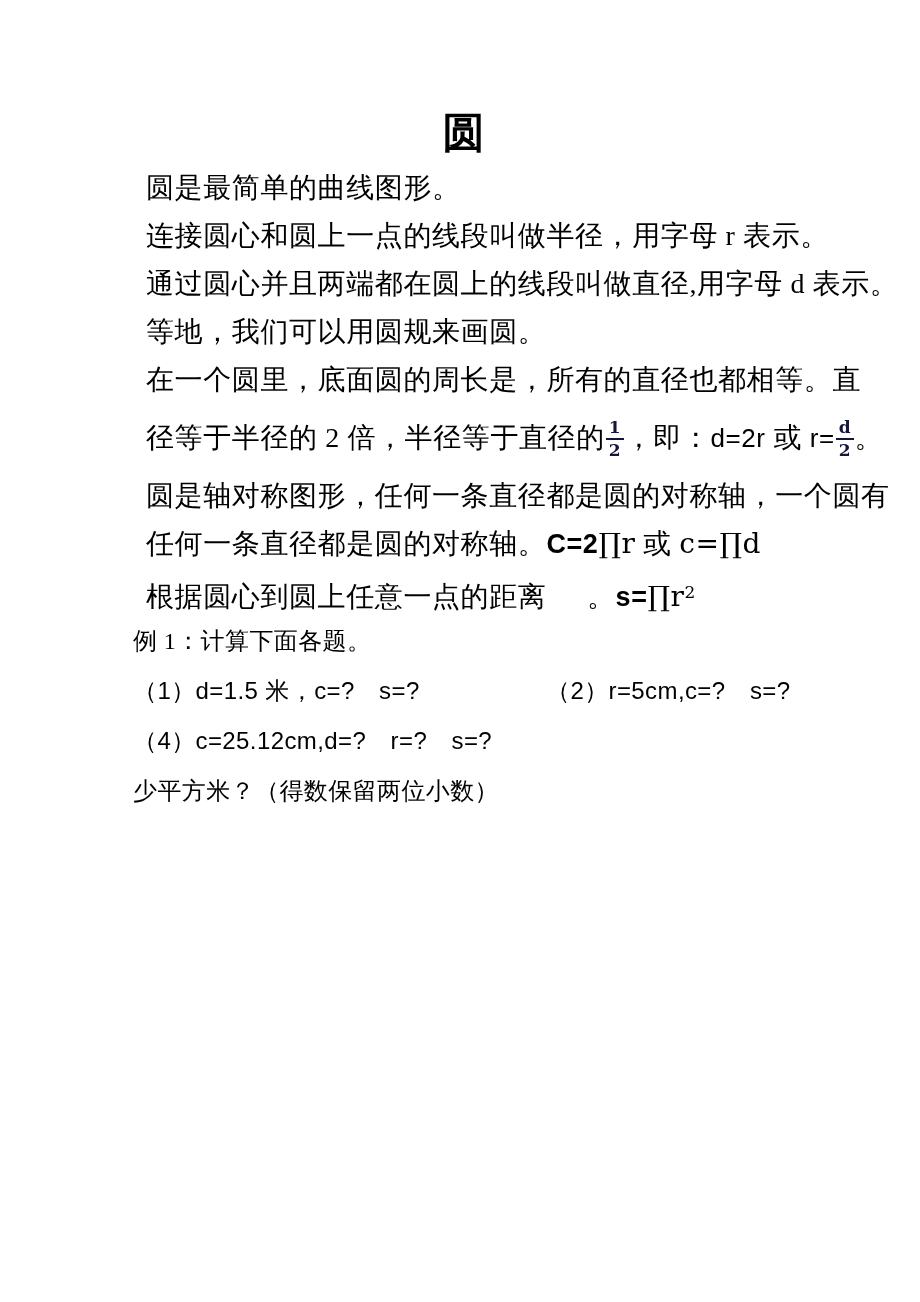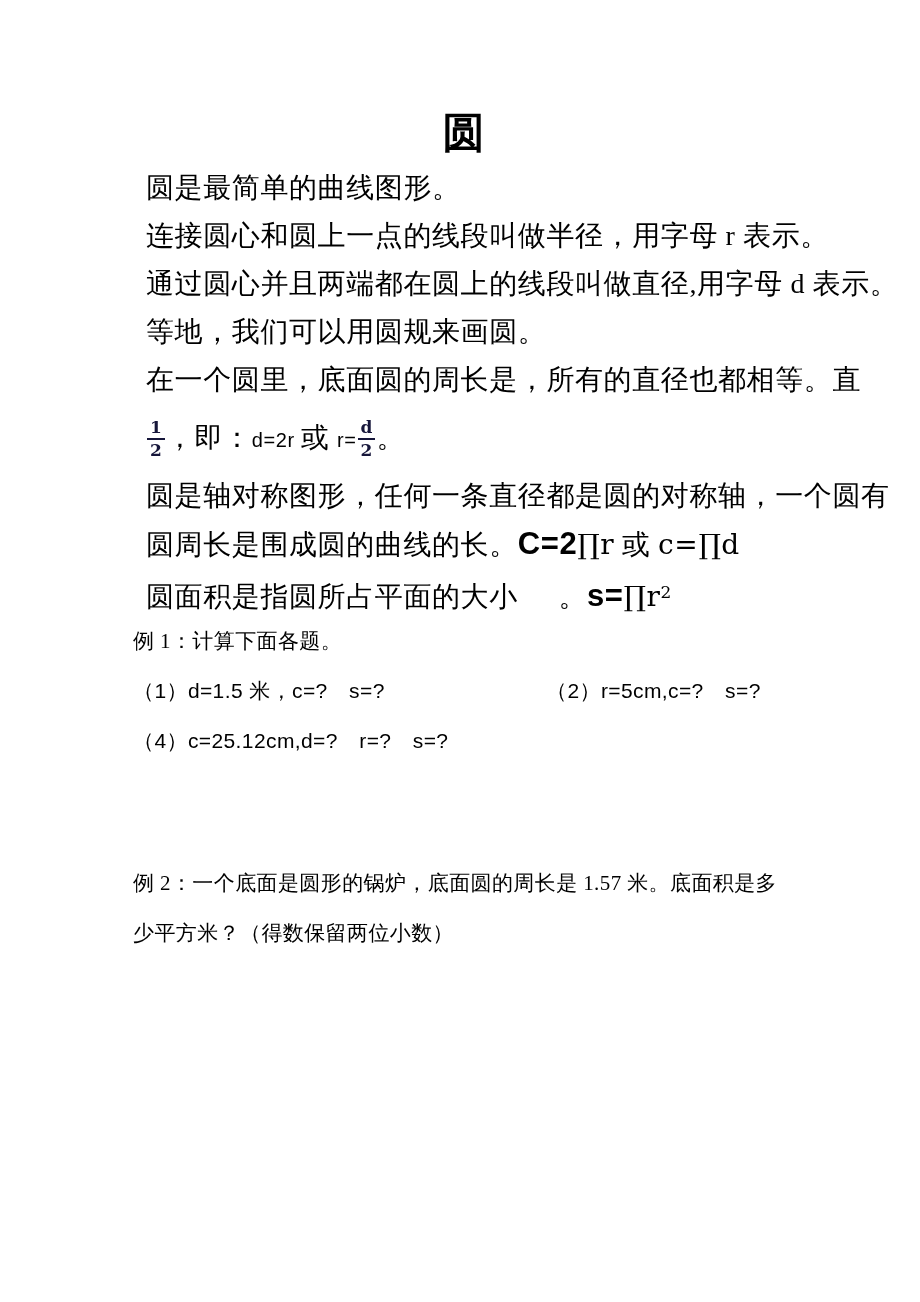--- a/index.html
+++ b/index.html
@@ -12,35 +12,35 @@
   .title{
     font-size:42px;font-weight:bold;text-align:center;
     line-height:54px;height:54px;letter-spacing:1px;
   }
   .body-block{margin-top:4px;}
   .line{
     font-size:28px;line-height:48px;height:48px;
     letter-spacing:0.6px;white-space:nowrap;margin-left:13px;
   }
   .line.tall{line-height:68px;height:68px;}
-  .latin{font-family:"Liberation Sans","DejaVu Sans",sans-serif;font-size:20px;}
-  .latin-b{font-family:"Liberation Sans","DejaVu Sans",sans-serif;font-size:31px;font-weight:bold;}
+  .latin{font-family:"Liberation Sans","DejaVu Sans",sans-serif;font-size:26px;}
+  .latin-b{font-family:"Liberation Sans","DejaVu Sans",sans-serif;font-size:27px;font-weight:bold;}
   .mathserif{font-family:"DejaVu Serif","Liberation Serif",serif;font-size:28px;}
   .sup{font-family:"DejaVu Serif","Liberation Serif",serif;font-size:17px;vertical-align:8px;}
   .frac{
     display:inline-block;vertical-align:middle;text-align:center;
     font-family:"DejaVu Serif","Liberation Serif",serif;
     font-weight:bold;font-size:17px;line-height:1;color:#16163a;
     margin:0 1px;position:relative;top:-2px;letter-spacing:0;
   }
   .frac .num{display:block;padding:0 3px 2px 3px;}
   .frac .den{display:block;border-top:2px solid #16163a;padding:2px 3px 0 3px;}
   .gap-s{margin-left:12px;}
   .ex{
-    font-size:21px;line-height:50px;height:50px;letter-spacing:0.4px;white-space:nowrap;
+    font-size:24px;line-height:50px;height:50px;letter-spacing:0.4px;white-space:nowrap;
   }
   .ex-latin{font-family:"Liberation Sans","DejaVu Sans",sans-serif;}
   .ex-row{display:flex;}
   .ex-col-1{display:inline-block;width:413px;}
   .ex2-gap{margin-top:92px;}
 </style>
 </head>
 <body>
 
 <div class="page">
@@ -49,39 +49,38 @@
 
   <div class="body-block">
 
     <div class="line">圆是最简单的曲线图形。</div>
     <div class="line">连接圆心和圆上一点的线段叫做半径，用字母 r 表示。</div>
     <div class="line">通过圆心并且两端都在圆上的线段叫做直径,用字母 d 表示。</div>
     <div class="line">等地，我们可以用圆规来画圆。</div>
     <div class="line">在一个圆里，底面圆的周长是，所有的直径也都相等。直</div>
 
     <div class="line tall">
-      <span class="frac"><span class="num">1</span><span class="den">2</span></span><span>，即：</span><span class="latin">d=2r </span><span>或 </span><span class="latin"> r=</span><span class="frac"><span class="num">d</span><span class="den">2</span></span><span>。</span>
+      <span>径等于半径的 2 倍，半径等于直径的</span><span class="frac"><span class="num">1</span><span class="den">2</span></span><span>，即：</span><span class="latin">d=2r </span><span>或 </span><span class="latin"> r=</span><span class="frac"><span class="num">d</span><span class="den">2</span></span><span>。</span>
     </div>
 
     <div class="line">圆是轴对称图形，任何一条直径都是圆的对称轴，一个圆有</div>
 
     <div class="line">
-      <span>圆周长是围成圆的曲线的长。</span><span class="latin-b">C=2</span><span class="mathserif">∏r</span><span> 或 </span><span class="mathserif">c=∏d</span>
+      <span>任何一条直径都是圆的对称轴。</span><span class="latin-b">C=2</span><span class="mathserif">∏r</span><span> 或 </span><span class="mathserif">c=∏d</span>
     </div>
 
     <div class="line">
-      <span>圆面积是指圆所占平面的大小</span><span class="gap-s">　。</span><span class="latin-b">s=</span><span class="mathserif">∏r</span><span class="sup">2</span>
+      <span>根据圆心到圆上任意一点的距离</span><span class="gap-s">　。</span><span class="latin-b">s=</span><span class="mathserif">∏r</span><span class="sup">2</span>
     </div>
 
     <div class="ex">例 1：计算下面各题。</div>
 
     <div class="ex ex-row">
       <span class="ex-col-1 ex-latin">（1）d=1.5 米，c=?　s=?</span>
         <span class="ex-latin">（2）r=5cm,c=?　s=?</span>
     </div>
 
     <div class="ex ex-latin">（4）c=25.12cm,d=?　r=?　s=?</div>
 
-    <div class="ex ex2-gap">例 2：一个底面是圆形的锅炉，底面圆的周长是 1.57 米。底面积是多</div>
     <div class="ex">少平方米？（得数保留两位小数）</div>
 
   </div>
 </div>
 
 </body></html>

